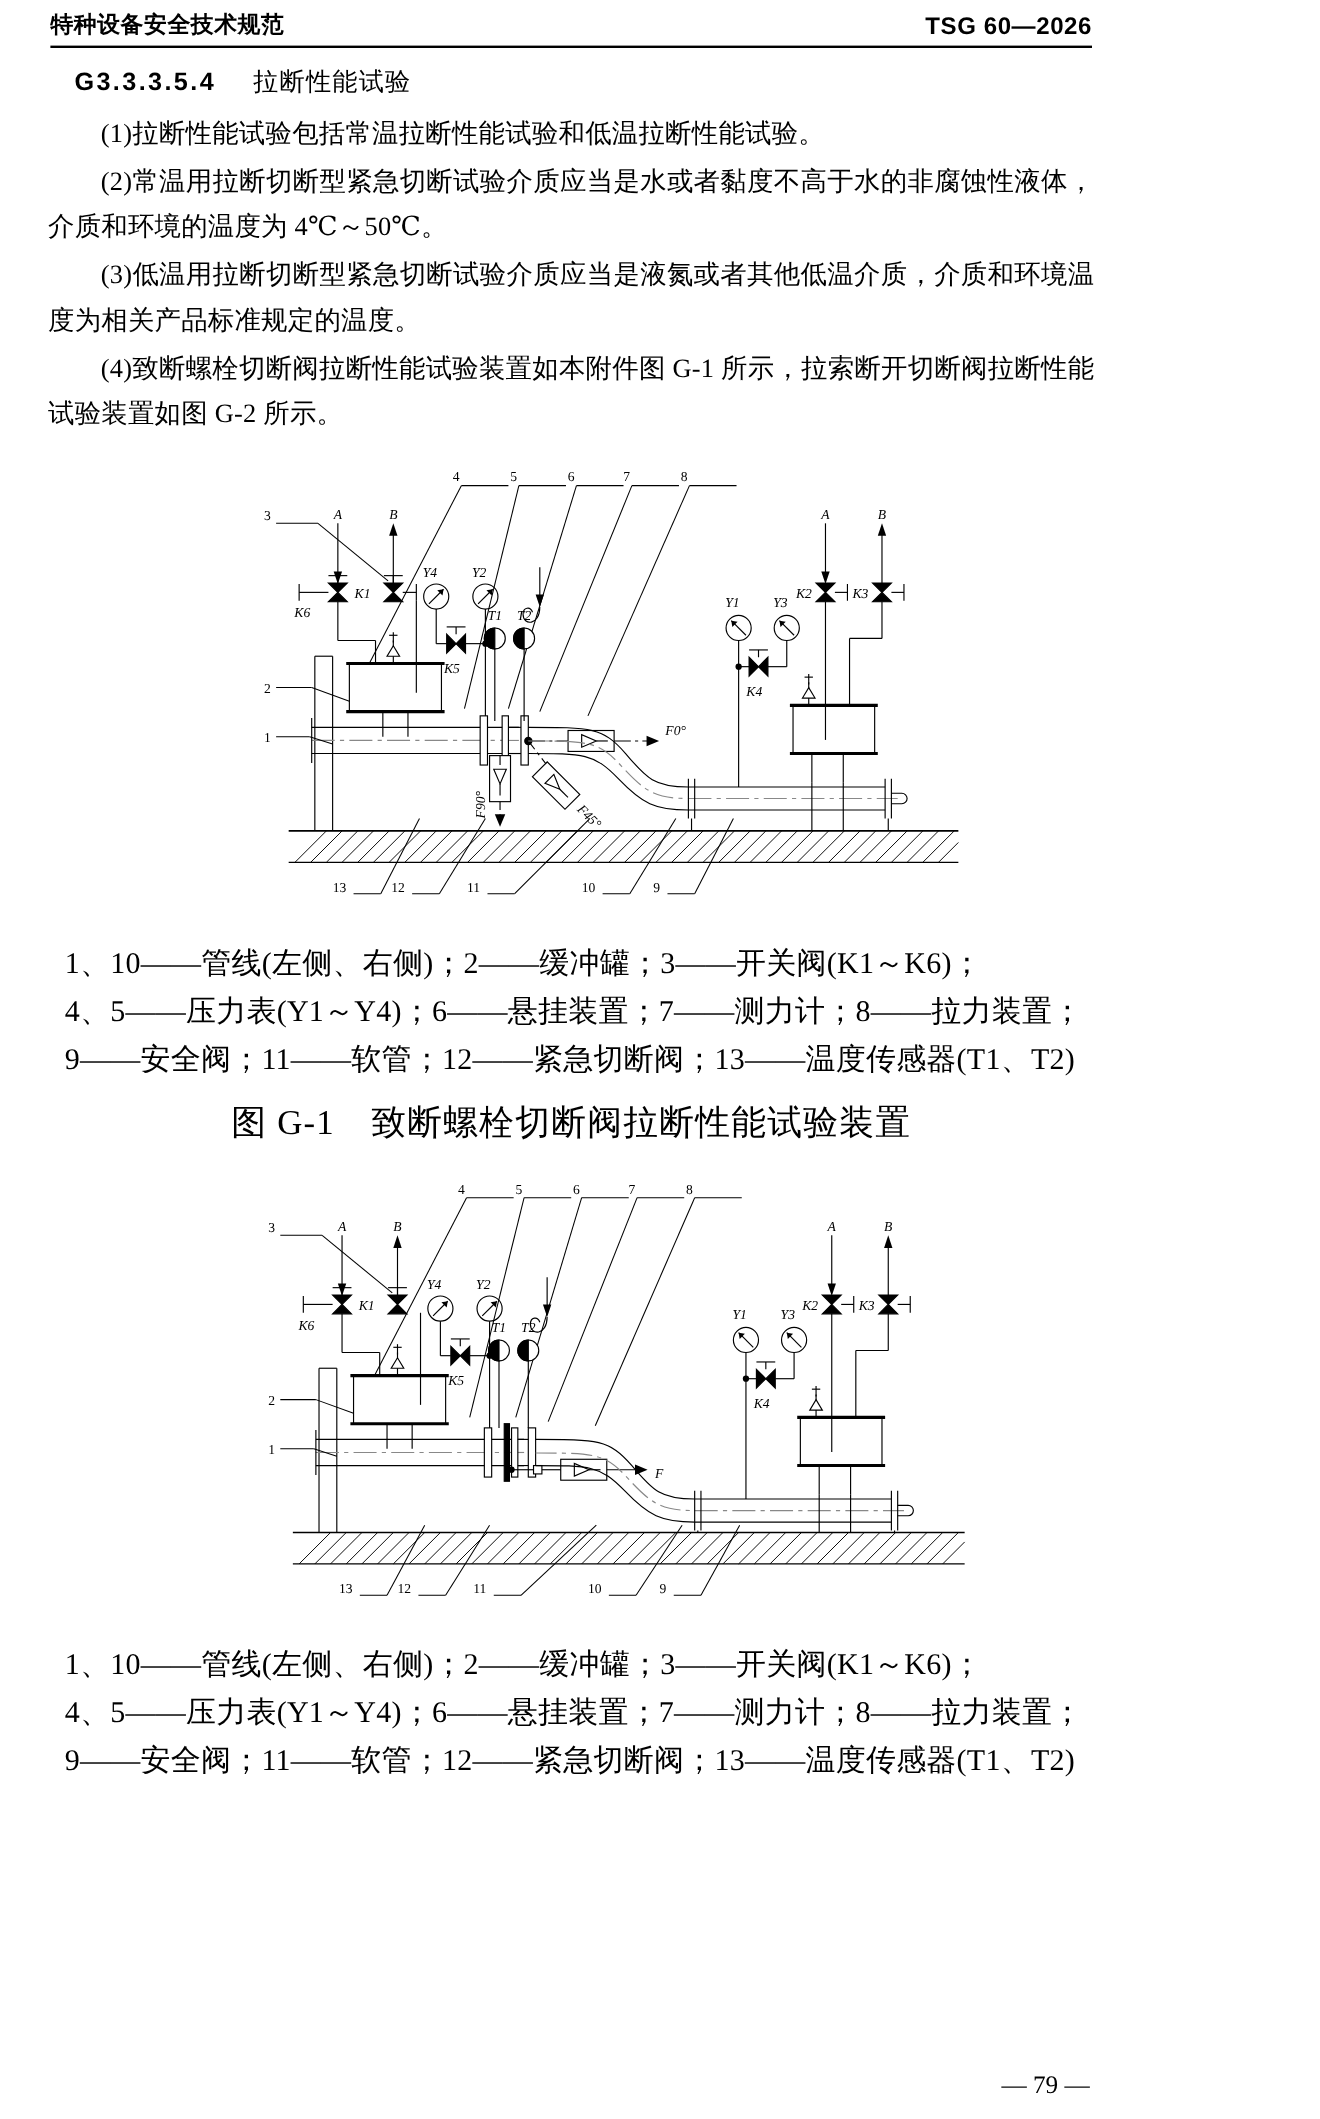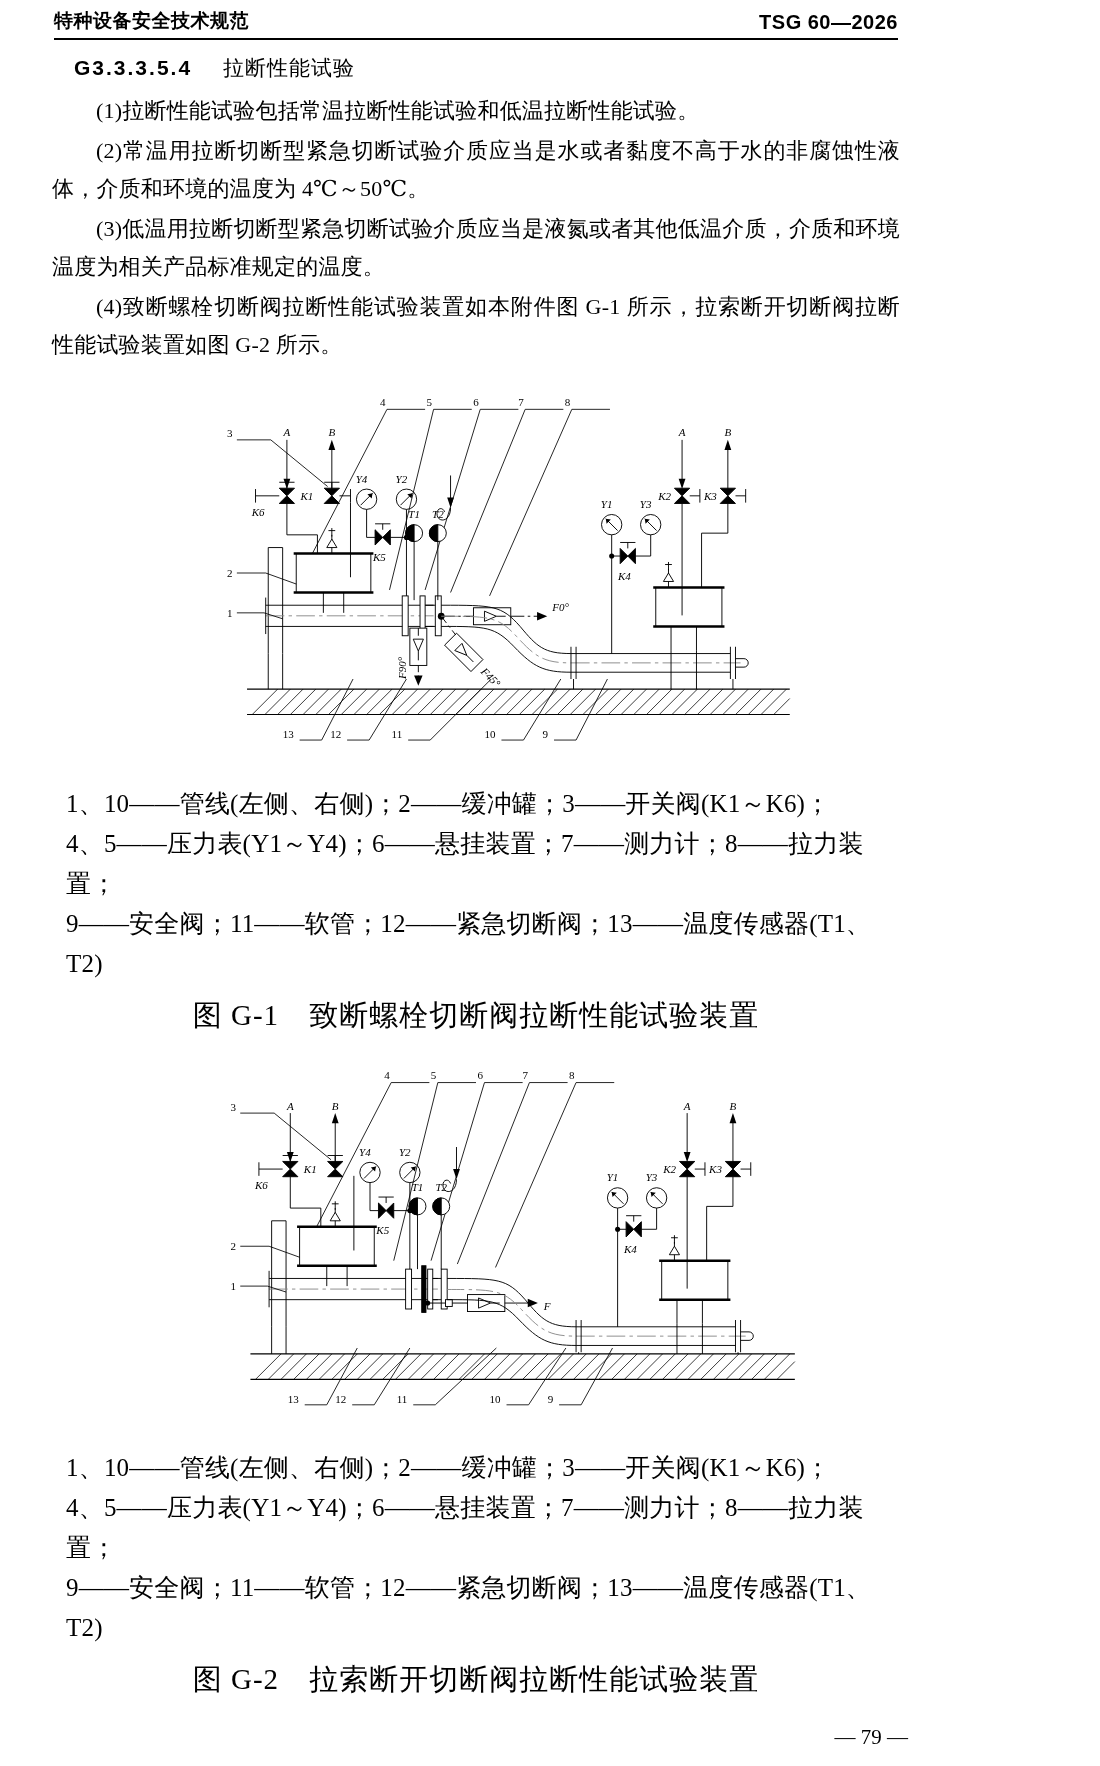--- a/index.html
+++ b/index.html
@@ -14,21 +14,21 @@
     font-family: "Liberation Serif", "DejaVu Serif", serif;
     color: #000;
     position: relative;
     overflow: hidden;
   }
   .page {
     position: relative;
     width: 952px;
     height: 1766px;
     box-sizing: border-box;
-    padding: 0 52px;
+    padding: 0 40px;
   }
 
   
   .header {
     display: flex;
     justify-content: space-between;
     align-items: flex-end;
     padding: 8px 2px 4px 2px;
     font-size: 19px;
     font-weight: bold;
@@ -798,21 +798,17 @@
         </g>
       </svg>
     </div>
 
     <div class="legend">
       <div>1、10——管线(左侧、右侧)；2——缓冲罐；3——开关阀(K1～K6)；</div>
       <div>4、5——压力表(Y1～Y4)；6——悬挂装置；7——测力计；8——拉力装置；</div>
       <div>9——安全阀；11——软管；12——紧急切断阀；13——温度传感器(T1、T2)</div>
     </div>
 
-    <div class="fig-caption">
-      <span class="capnum">图 G-2</span>
-      <span>拉索断开切断阀拉断性能试验装置</span>
-    </div>
   </div>
 
   <div class="footer">— 79 —</div>
 
 </div>
 
 </body></html>

